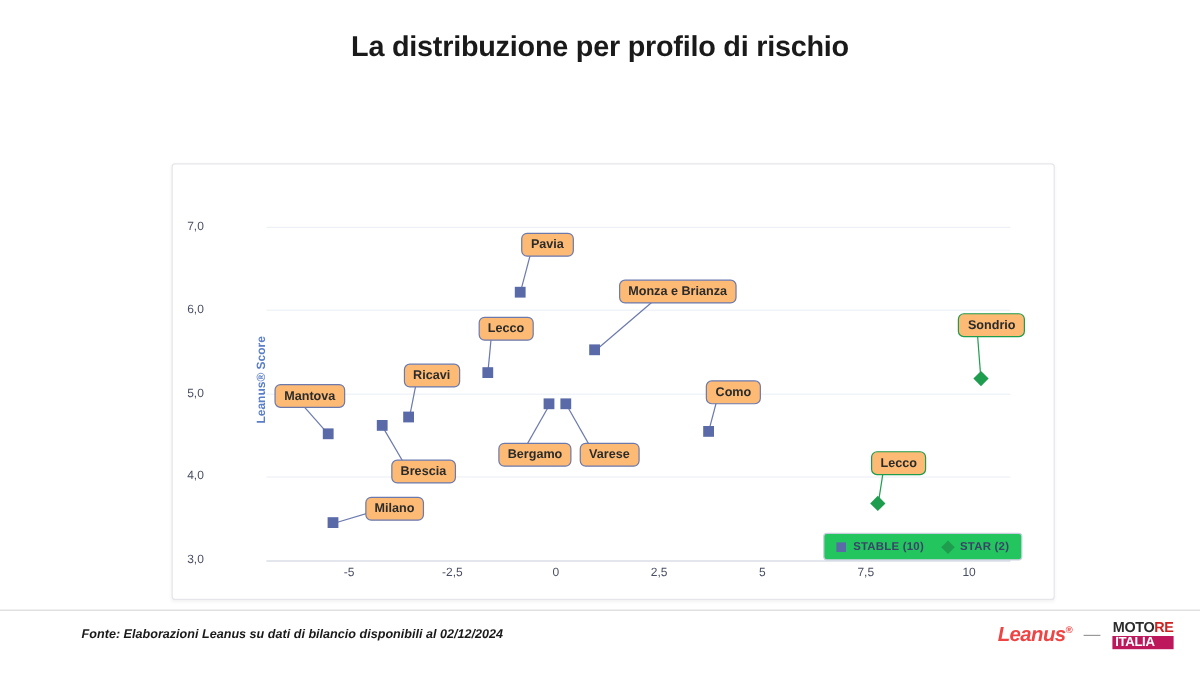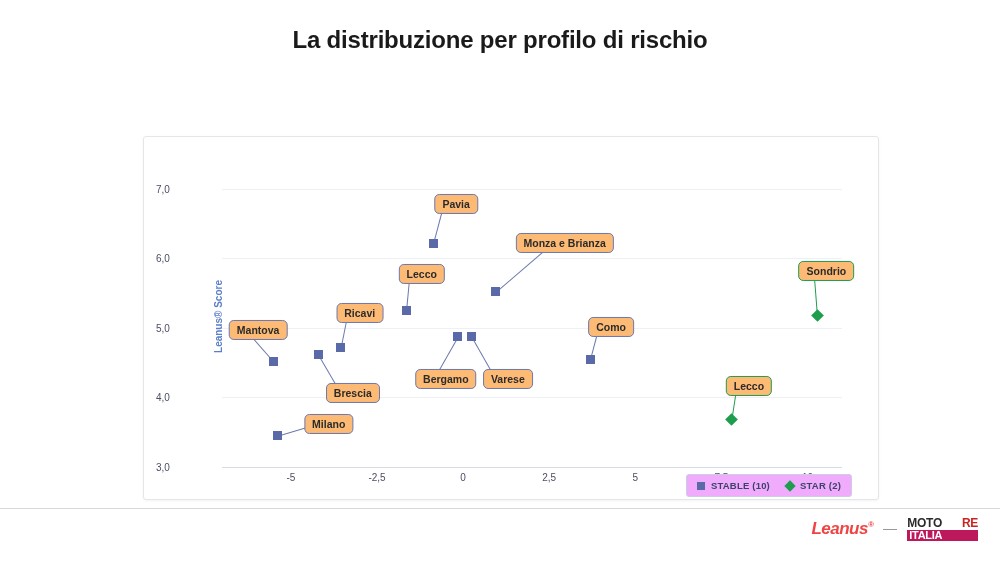--- a/index.html
+++ b/index.html
@@ -143,24 +143,24 @@
     position: absolute;
     background: #6b79ad;
     height: 1px;
     transform-origin: left center;
   }
   .leader.green { background: #1f9d4e; }
 
   .legend {
     position: absolute;
     right: 26px;
-    bottom: 2px;
+    bottom: 32px;
     border: 1px solid #c9cfe0;
     border-radius: 3px;
-    background: #f0abfc;
+    background: #22c55e;
     padding: 5px 10px;
     display: flex;
     align-items: center;
     gap: 16px;
   }
   .legend-item {
     display: flex;
     align-items: center;
     gap: 6px;
     font-size: 9.5px;
@@ -219,21 +219,21 @@
   .brand-motore {
     line-height: 1;
     text-align: left;
   }
   .brand-motore .m1 {
     font-size: 12px;
     font-weight: bold;
     color: #2b2b2b;
     letter-spacing: -0.3px;
   }
-  .brand-motore .m1 .re { color: #cc2222; padding-left: 20px; }
+  .brand-motore .m1 .re { color: #cc2222; }
   .brand-motore .m2 {
     display: block;
     background: #be185d;
     color: #ffffff;
     font-size: 11px;
     font-weight: bold;
     letter-spacing: -0.3px;
     padding: 0 2px;
     margin-top: 1px;
   }
@@ -312,20 +312,21 @@
         <span>STABLE (10)</span>
       </div>
       <div class="legend-item">
         <span class="legend-swatch star"></span>
         <span>STAR (2)</span>
       </div>
     </div>
   </div>
 
   <div class="footer-rule"></div>
+  <div class="source">Fonte: Elaborazioni Leanus su dati di bilancio disponibili al 02/12/2024</div>
 
   <div class="brand">
     <div class="brand-leanus"><span>Leanus</span><sup>®</sup></div>
     <div class="brand-dash"></div>
     <div class="brand-motore">
       <div class="m1"><span>MOTO</span><span class="re">RE</span></div>
       <span class="m2">ITALIA</span>
     </div>
   </div>
 </div>

